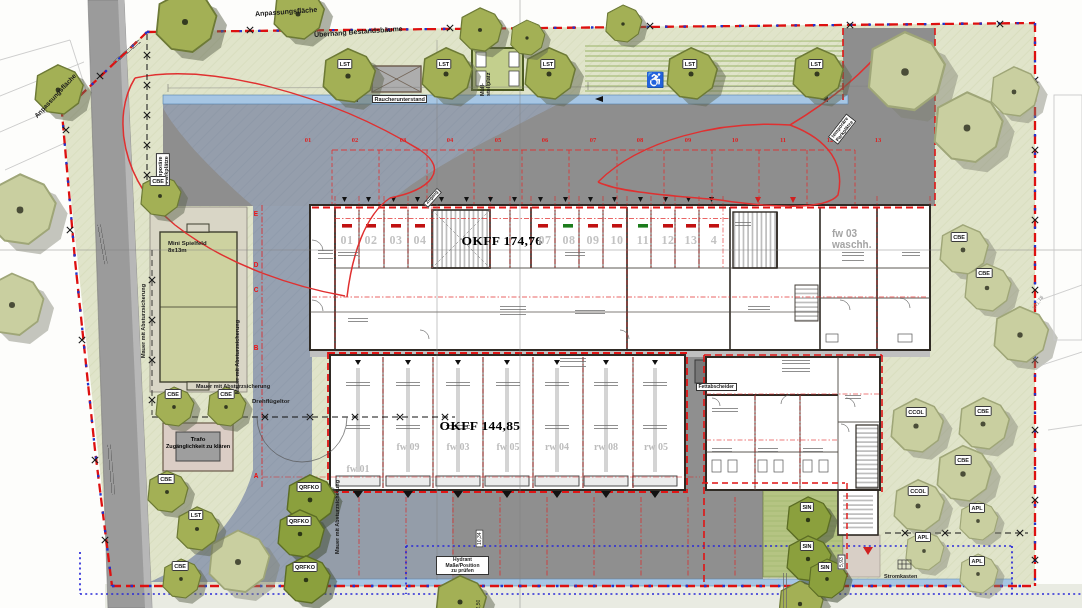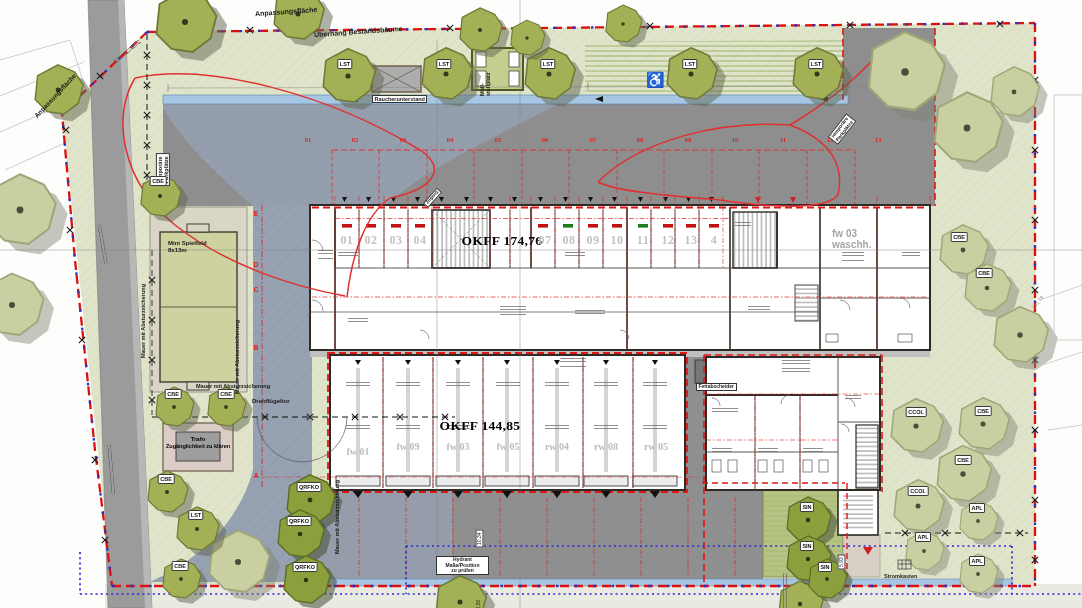--- a/index.html
+++ b/index.html
@@ -462,21 +462,21 @@
 <div class="num gnum" style="left:420px;top:240px">04</div>
 <div class="num gnum" style="left:545px;top:240px">07</div>
 <div class="num gnum" style="left:569px;top:240px">08</div>
 <div class="num gnum" style="left:593px;top:240px">09</div>
 <div class="num gnum" style="left:617px;top:240px">10</div>
 <div class="num gnum" style="left:643px;top:240px">11</div>
 <div class="num gnum" style="left:668px;top:240px">12</div>
 <div class="num gnum" style="left:691px;top:240px">13</div>
 <div class="num gnum" style="left:714px;top:240px">4</div>
 
-<div class="num hnum" style="left:358px;top:451px">fw 01</div>
+<div class="num hnum" style="left:358px;top:468px">fw 01</div>
 <div class="num hnum" style="left:408px;top:446px">fw 09</div>
 <div class="num hnum" style="left:458px;top:446px">fw 03</div>
 <div class="num hnum" style="left:508px;top:446px">fw 05</div>
 <div class="num hnum" style="left:557px;top:446px">rw 04</div>
 <div class="num hnum" style="left:606px;top:446px">rw 08</div>
 <div class="num hnum" style="left:656px;top:446px">rw 05</div>
 
 <div class="num snum" style="left:308px;top:139px">01</div>
 <div class="num snum" style="left:355px;top:139px">02</div>
 <div class="num snum" style="left:403px;top:139px">03</div>

